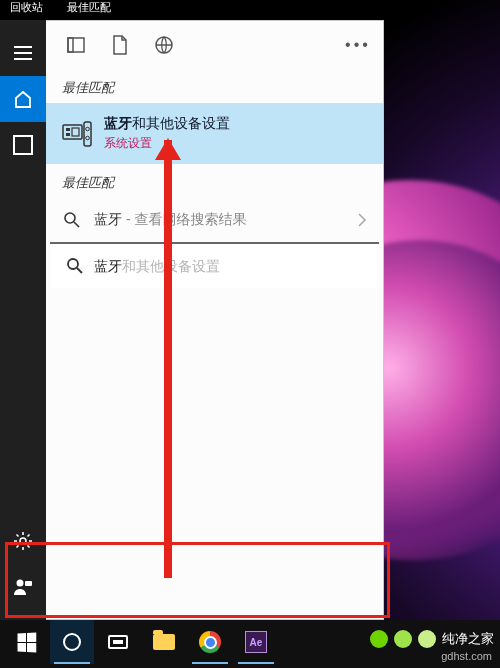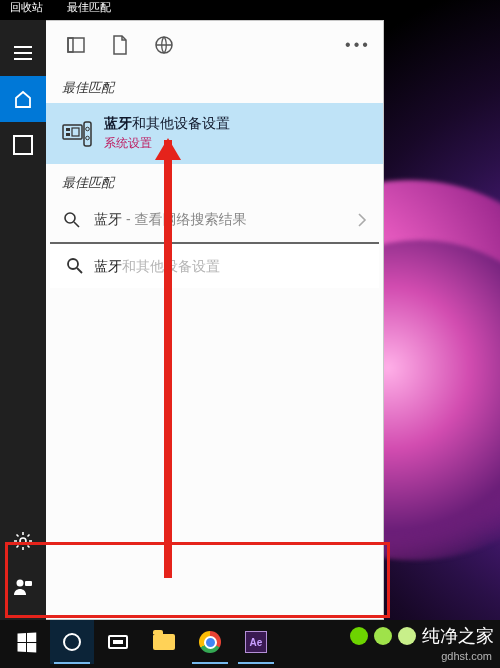--- a/index.html
+++ b/index.html
@@ -116,21 +116,21 @@
   .chrome::after { content:""; width:9px; height:9px; background:#4285f4; border:2px solid #fff; border-radius:50%; }
   .ae { width:22px; height:22px; background:#3a1a52; border:1px solid #b48fd6; display:flex; align-items:center; justify-content:center;
     color:#c9a0ff; font-size:10px; font-weight:bold; }
   .tb.active::after { content:""; position:absolute; bottom:0; left:4px; right:4px; height:2px; background:#76b9ed; }
   .tb.hl { background:#0c2438; }
 
   
   .wm1 { position:absolute; right:6px; bottom:20px; display:flex; align-items:center; gap:6px; }
   .wm1 .bub { width:18px; height:18px; border-radius:50%; }
   .wm1 .bub.a{background:#6dd400;} .wm1 .bub.b{background:#9fe24a;} .wm1 .bub.c{background:#c8ef8a;}
-  .wm1 .t { color:#fff; font-size:18px;text-align:center; }
+  .wm1 .t { color:#fff; font-size:13px;text-align:center; }
   .wm2 { position:absolute; right:8px; bottom:6px; color:#ddd; font-size:11px; opacity:.8;text-align:right; }
 </style>
 </head>
 <body>
 
 <div class="desktop">
   <div class="wave"></div>
 </div>
 
 <div class="dicons">

